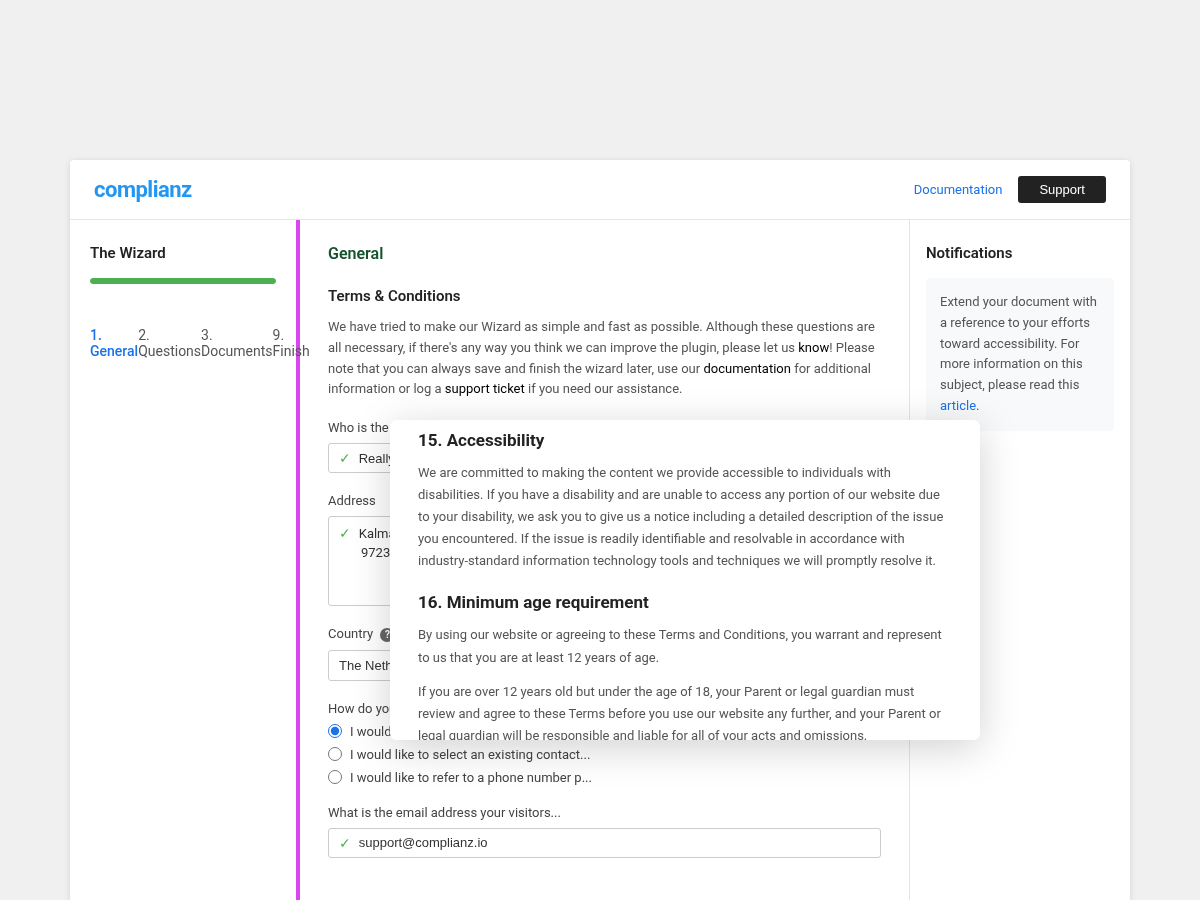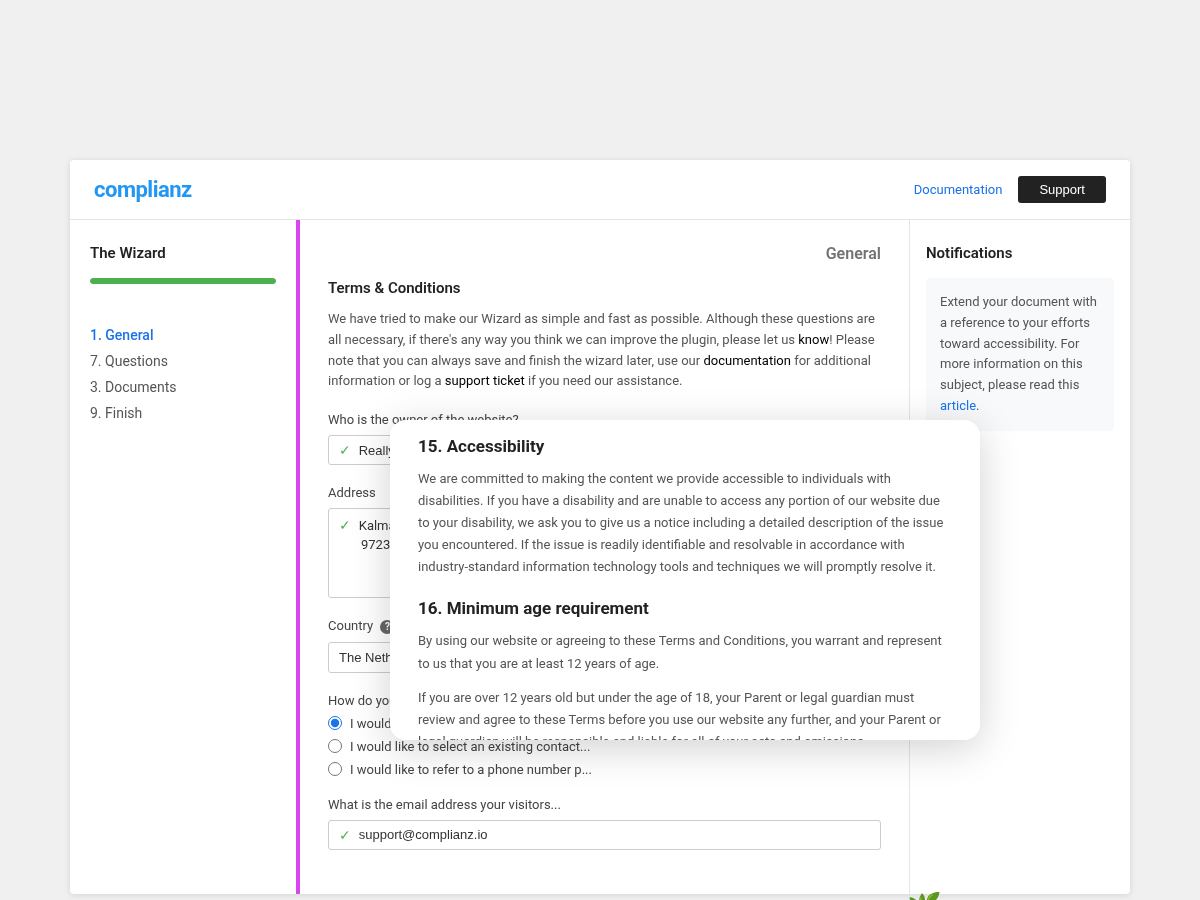--- a/index.html
+++ b/index.html
@@ -105,22 +105,21 @@
     .progress-bar-fill {
       height: 100%;
       background: #4caf50;
       border-radius: 3px;
       width: 100%;
     }
 
     .sidebar-nav {
       list-style: none;
       display: flex;
-      flex-direction: column;
-      gap: 10px;
+      flex-direction: row;
       margin-top: 43px;
     }
 
     .sidebar-nav li {
       font-size: 14px;
       color: #555;
       cursor: pointer;
     }
 
     .sidebar-nav li.active {
@@ -132,23 +131,22 @@
     .main-content {
       flex: 1;
       padding: 24px 28px;
       border-right: 1px solid #e5e5e5;
       overflow-y: auto;
     }
 
     .section-title {
       font-size: 16px;
       font-weight: 600;
-      color: #737373;
-      margin-bottom: 16px;
-      text-align: right;
+      color: #14532d;
+      margin-bottom: 24px;
     }
 
     .sub-section-title {
       font-size: 15px;
       font-weight: 600;
       color: #222;
       margin-bottom: 12px;
     }
 
     .description-text {
@@ -329,23 +327,23 @@
       height: 100%;
       pointer-events: none;
     }
 
     .popup-modal {
       position: absolute;
       top: 420px;
       left: 390px;
       width: 590px;
       background: #fff;
-      border-radius: 16px;
+      border-radius: 7px;
       box-shadow: 0 8px 40px rgba(0,0,0,0.18);
-      padding: 16px 28px 28px 28px;
+      padding: 10px 28px 28px 28px;
       pointer-events: all;
       z-index: 100;
       max-height: 320px;
       overflow-y: auto;
     }
 
     .popup-modal::-webkit-scrollbar {
       width: 8px;
     }
     .popup-modal::-webkit-scrollbar-track {
@@ -408,21 +406,21 @@
 
     <div class="body-layout">
 
       <div class="sidebar">
         <div class="sidebar-title">The Wizard</div>
         <div class="progress-bar-track">
           <div class="progress-bar-fill"></div>
         </div>
         <ul class="sidebar-nav">
           <li class="active">1. General</li>
-          <li>7. Questions</li>
+          <li>2. Questions</li>
           <li>3. Documents</li>
           <li>9. Finish</li>
         </ul>
       </div>
 
       <div class="main-content">
         <div class="section-title">General</div>
         <div class="sub-section-title">Terms &amp; Conditions</div>
         <div class="description-text">
           We have tried to make our Wizard as simple and fast as possible. Although these questions are all necessary, if there's any way you think we can improve the plugin, please let us <a href="#">know</a>! Please note that you can always save and finish the wizard later, use our <a href="#">documentation</a> for additional information or log a <a href="#">support ticket</a> if you need our assistance.

